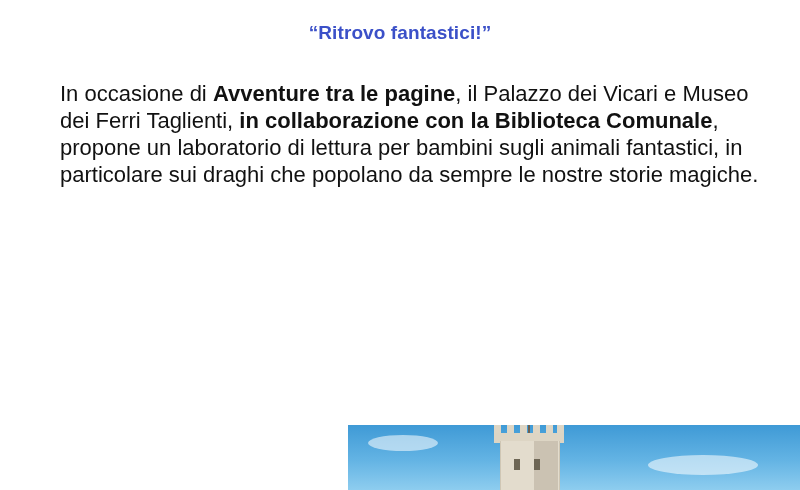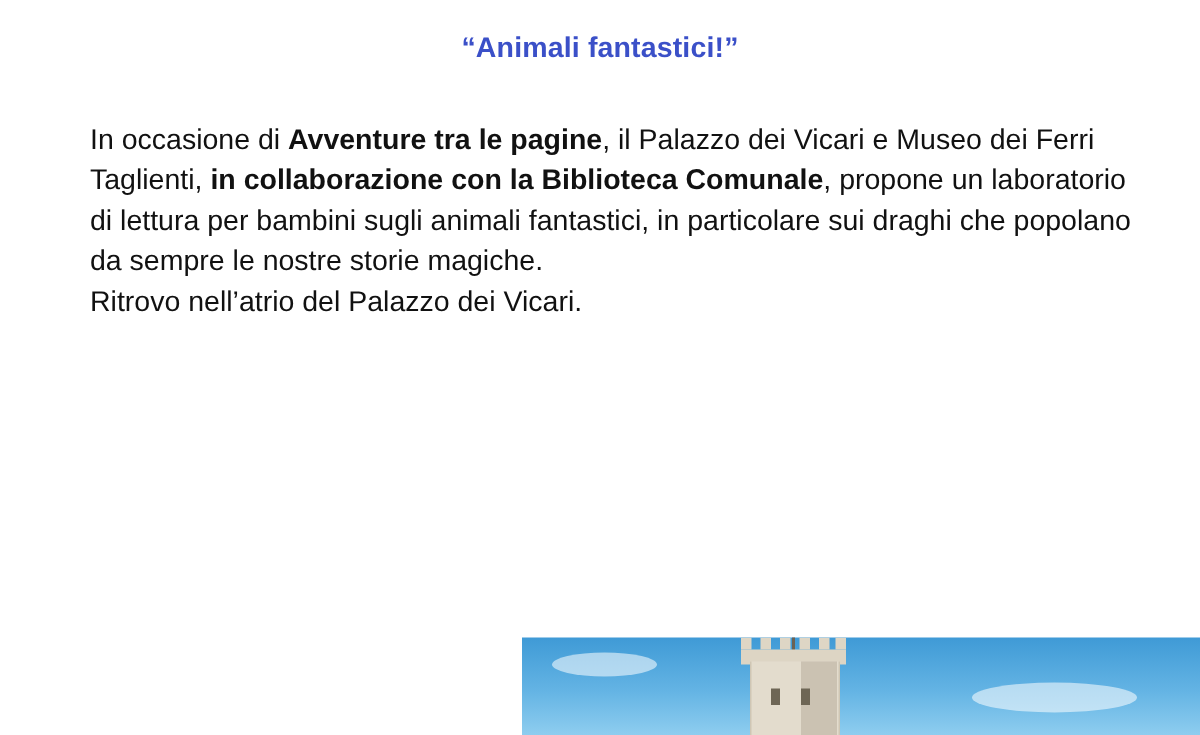--- a/index.html
+++ b/index.html
@@ -29,21 +29,21 @@
     font-size: 19px;
     font-weight: bold;
     color: #3b50c8;
     letter-spacing: 0.1px;
   }
   .body-block {
     position: absolute;
     left: 60px;
     top: 80px;
     width: 700px;
-    font-size: 19px;
+    font-size: 22px;
     line-height: 27px;
     color: #111111;
     text-align: left;
   }
   .body-block p {
     margin: 0;
   }
   .body-block .b {
     font-weight: bold;
   }
@@ -122,29 +122,25 @@
     position: absolute;
     border-radius: 50%;
     background: rgba(255,255,255,0.55);
   }
 </style>
 </head>
 <body>
 
 <div class="page">
 
-  <div class="doc-title">“Animali fantastici!”</div>
+  <div class="doc-title">“Ritrovo fantastici!”</div>
 
   <div class="body-block">
     <p>
       <span>In occasione di </span><span class="b">Avventure tra le pagine</span><span>,  il Palazzo dei Vicari e Museo dei Ferri Taglienti, </span><span class="b">in collaborazione con la Biblioteca Comunale</span><span>, propone un laboratorio  di lettura per bambini sugli animali fantastici, in particolare sui draghi che popolano da sempre le nostre storie magiche.</span>
-    </p>
-    <p>
-      <span>
-Ritrovo nell’atrio del Palazzo dei Vicari.</span>
     </p>
   </div>
 
 
   <div class="photo">
     <div class="cloud" style="left:20px; top:10px; width:70px; height:16px;"></div>
     <div class="cloud" style="left:300px; top:30px; width:110px; height:20px;"></div>
     <div class="flagpole"></div>
     <div class="tower-top"></div>
     <div class="merlon" style="left:146px;"></div>

